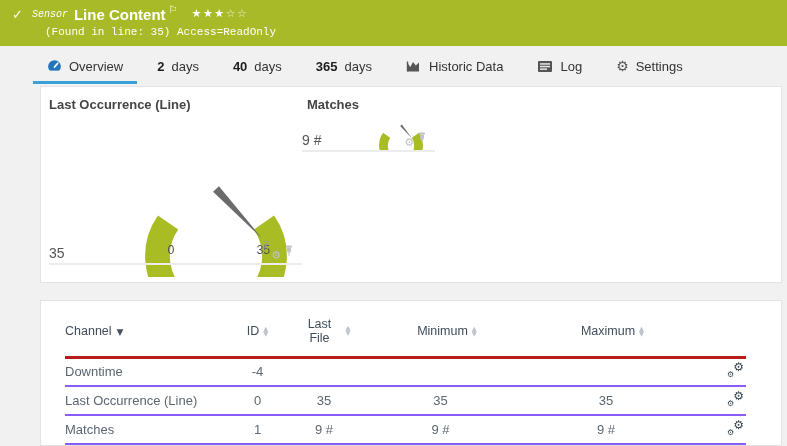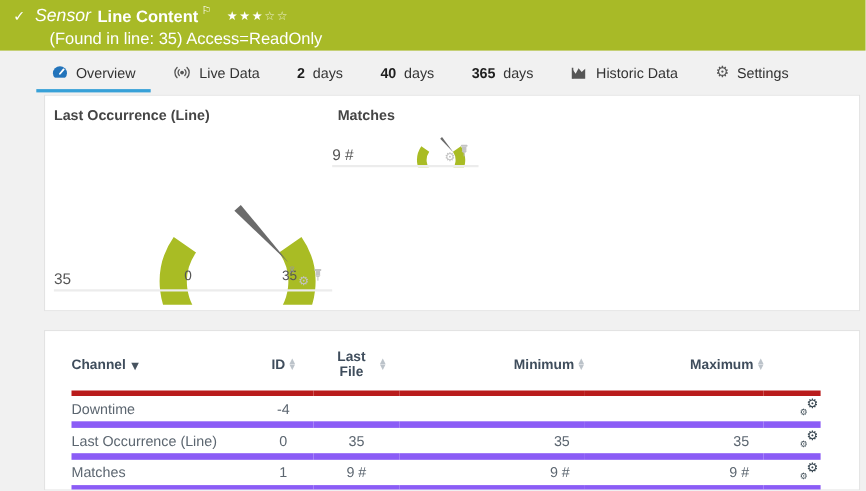--- a/index.html
+++ b/index.html
@@ -13,26 +13,26 @@
 
   
   .sensor-header {
     background: #a8ba27;
     height: 46px;
     padding: 6px 0 0 12px;
     color: #fff;
   }
   .title-row { display: flex; align-items: center; }
   .check { font-size: 13px; font-weight: bold; }
-  .kind { font-style: italic; font-size: 16px; margin-left: 9px; }
+  .kind { font-style: italic; font-size: 10px; margin-left: 9px; font-family: Liberation Mono, monospace; }
   .name { font-weight: bold; font-size: 15px; margin-left: 6px; }
   .flag { font-size: 10px; margin-left: 3px; position: relative; top: -5px; }
   .stars { margin-left: 14px; font-size: 11px; letter-spacing: 1.5px; position: relative; top: -1px; }
   .stars .empty { opacity: .75; }
-  .subtitle { font-size: 15px; margin: 3px 0 0 33px; }
+  .subtitle { font-size: 11px; margin: 3px 0 0 33px; font-family: Liberation Mono, monospace; }
 
   
   .tabs { display: flex; height: 40px; padding-left: 30px; align-items: stretch; }
   .tab {
     display: flex; align-items: center; gap: 7px;
     padding: 0 17px; font-size: 13px; color: #333;
     position: relative; cursor: pointer; white-space: nowrap;
   }
   .tab .num { font-weight: bold; color: #1e1e1e; }
   .tab.active::after {
@@ -64,27 +64,27 @@
   .panel-gear { font-size: 11px; color: #c3c3c3; line-height: 1; }
 
   svg text { font-family: "Liberation Sans", "DejaVu Sans", sans-serif; }
 
   
   .table-card { margin-top: 17px; height: 146px; padding: 6px 42px 0 24px; overflow: hidden; }
   table { border-collapse: collapse; table-layout: fixed; width: 100%; }
   col.c-channel { width: 165px; } col.c-id { width: 55px; } col.c-last { width: 78px; }
   col.c-min { width: 168px; } col.c-max { width: 163px; } col.c-act { width: 52px; }
   th {
-    font-size: 12.5px; color: #3f4d5c; font-weight: bold;
-    height: 50px; vertical-align: middle; border-bottom: 5px solid #b91c1c;
+    font-size: 12.5px; color: #3f4d5c; font-weight: normal;
+    height: 50px; vertical-align: middle; border-bottom: 3px solid #b91c1c;
     text-align: left;
   }
-  th.num, td.num { text-align: right; }
+  th.num, td.num { text-align: center; }
   th.ctr, td.ctr { text-align: center; }
-  td { height: 29px; font-size: 13px; color: #5c6670; border-bottom: 6px solid #8b5cf6; }
+  td { height: 29px; font-size: 13px; color: #5c6670; border-bottom: 2px solid #8b5cf6; }
   td.num { padding-right: 13px; }
   .lastval-head { display: inline-block; width: 44px; text-align: center; vertical-align: middle; }
   .sort {
     display: inline-flex; flex-direction: column; vertical-align: middle;
     margin-left: 4px; color: #bcc3ca; font-size: 6.5px; line-height: 5px;
   }
   .sorted-arrow { color: #47535f; font-size: 9px; margin-left: 5px; }
   .edit-icon { position: relative; display: inline-block; width: 17px; height: 16px; cursor: pointer; }
   .edit-icon .g-big { position: absolute; right: 0; top: -2px; font-size: 12px; color: #36454f; }
   .edit-icon .g-small { position: absolute; left: 0; bottom: -1px; font-size: 8px; color: #36454f; }
@@ -109,48 +109,50 @@
     <span class="ticon">
       <svg width="15" height="15" viewBox="0 0 16 16">
         <circle cx="8" cy="8" r="6.8" fill="#2374bb"></circle>
         <rect x="0" y="12.4" width="16" height="4" fill="#f1f1f1"></rect>
         <line x1="8" y1="8.6" x2="11.6" y2="4.4" stroke="#fff" stroke-width="1.8" stroke-linecap="round"></line>
       </svg>
     </span>
     <span>Overview</span>
   </div>
   <div class="tab">
-    <span class="ticon">
-      <svg width="17" height="14" viewBox="0 0 17 14">
-        <circle cx="8.5" cy="7" r="1.7" fill="#555"></circle>
-        <path d="M6 4.3 a3.8 3.8 0 0 0 0 5.4 M4 2.4 a6.3 6.3 0 0 0 0 9.2 M11 4.3 a3.8 3.8 0 0 1 0 5.4 M13 2.4 a6.3 6.3 0 0 1 0 9.2" fill="none" stroke="#555" stroke-width="1.2" stroke-linecap="round"></path>
-      </svg>
-    </span>
-    <span>Live Data</span>
-  </div>
-  <div class="tab">
     <span class="num">2</span>
     <span>days</span>
   </div>
   <div class="tab">
     <span class="num">40</span>
     <span>days</span>
   </div>
   <div class="tab">
     <span class="num">365</span>
     <span>days</span>
   </div>
   <div class="tab">
     <span class="ticon">
       <svg width="16" height="14" viewBox="0 0 16 14">
         <path d="M1.5 12.5 V4 l2.8 4 2.7-5 2.8 3.5 3.2-3 v9 z" fill="#555"></path>
         <line x1="1.5" y1="2.5" x2="1.5" y2="12.5" stroke="#555" stroke-width="1.4"></line>
       </svg>
     </span>
     <span>Historic Data</span>
+  </div>
+  <div class="tab">
+    <span class="ticon">
+      <svg width="16" height="13" viewBox="0 0 16 13">
+        <rect x="1" y="1" width="14" height="11" rx="1" fill="#555"></rect>
+        <rect x="3" y="3.2" width="10" height="1.5" fill="#e8e8e8"></rect>
+        <rect x="3" y="5.8" width="10" height="1.5" fill="#e8e8e8"></rect>
+        <rect x="3" y="8.4" width="7" height="1.5" fill="#e8e8e8"></rect>
+      </svg>
+    </span>
+    <span>Log</span>
   </div>
   <div class="tab">
     <span class="ticon gear-glyph glyph">⚙</span>
     <span>Settings</span>
   </div>
 </nav>
 
 <section class="card gauge-card">
   <div class="panel-title pt-main">Last Occurrence (Line)</div>
 

